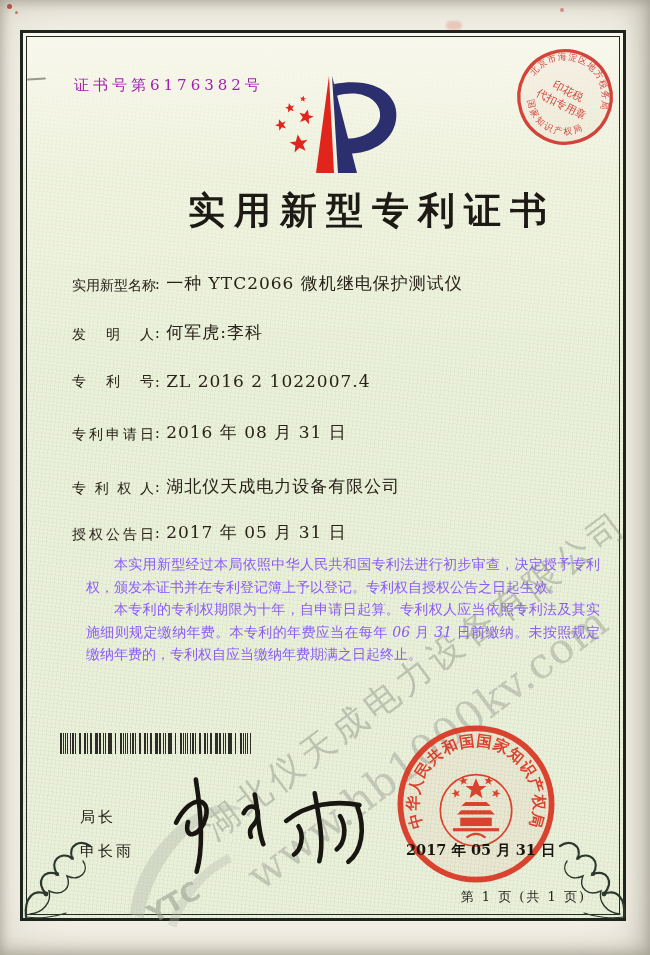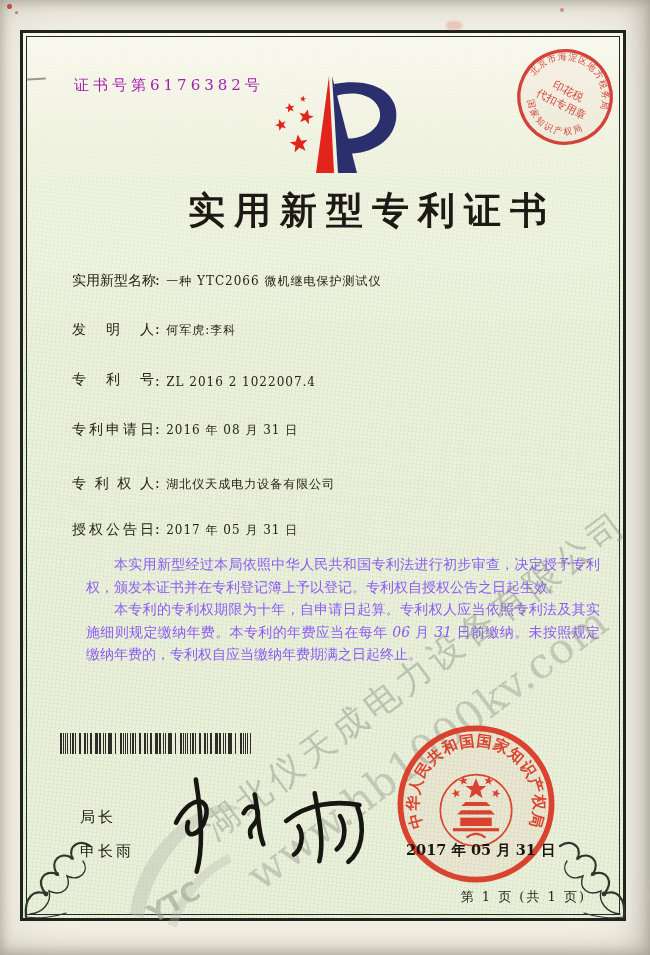--- a/index.html
+++ b/index.html
@@ -38,21 +38,21 @@
 
   .logo{position:absolute;left:245px;top:70px;width:160px;height:115px;}
 
   .title{position:absolute;left:20px;top:186px;width:608px;margin:0;text-align:center;
     font-size:37px;font-weight:bold;letter-spacing:9px;color:#1d1a15;padding-left:48px;}
 
   .fields{position:absolute;left:72px;top:0;width:520px;}
   .frow{position:absolute;left:0;white-space:nowrap;font-size:14px;color:#282218;}
   .frow .jlabel{display:inline-flex;justify-content:space-between;width:82px;vertical-align:bottom;}
   .frow .colon{display:inline-block;margin:0 2px 0 1px;}
-  .frow .fval{font-size:12px;letter-spacing:1px;}
+  .frow .fval{font-size:17px;letter-spacing:1px;}
   .f0{top:272px;} .f1{top:321px;} .f2{top:371px;} .f3{top:421px;} .f4{top:475px;} .f5{top:521px;}
 
   .paras{position:absolute;left:86px;top:553px;width:514px;font-size:14px;line-height:22.5px;
     color:#8b5cf6;text-align:justify;}
   .paras p{margin:0;text-indent:2em;font-style:oblique 6deg;}
 
   .barcode{position:absolute;left:60px;top:733px;width:192px;height:21px;
     background:
       repeating-linear-gradient(90deg,#15120f 0 2px,transparent 2px 3px,#15120f 3px 4px,transparent 4px 7px,#15120f 7px 8px,transparent 8px 12px),
       repeating-linear-gradient(90deg,#15120f 0 1px,transparent 1px 5px);

